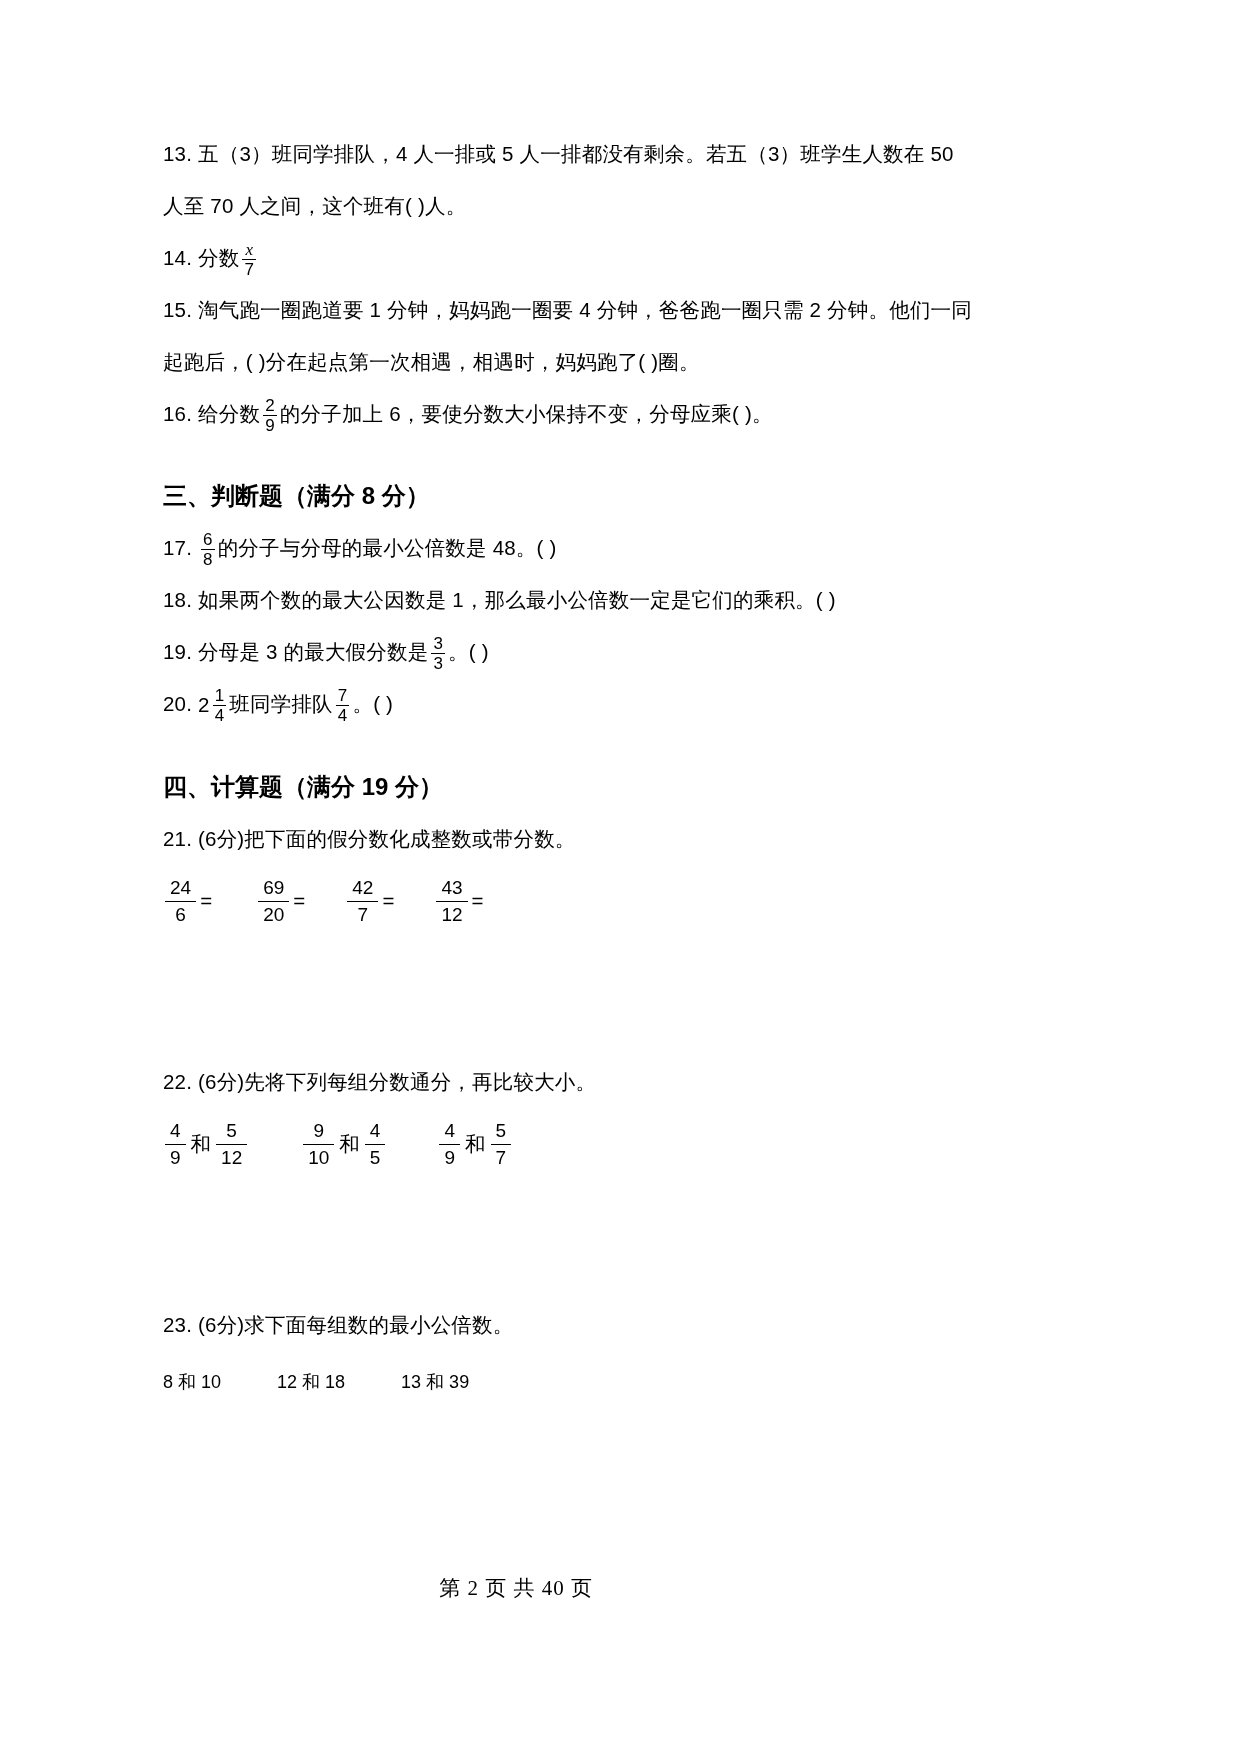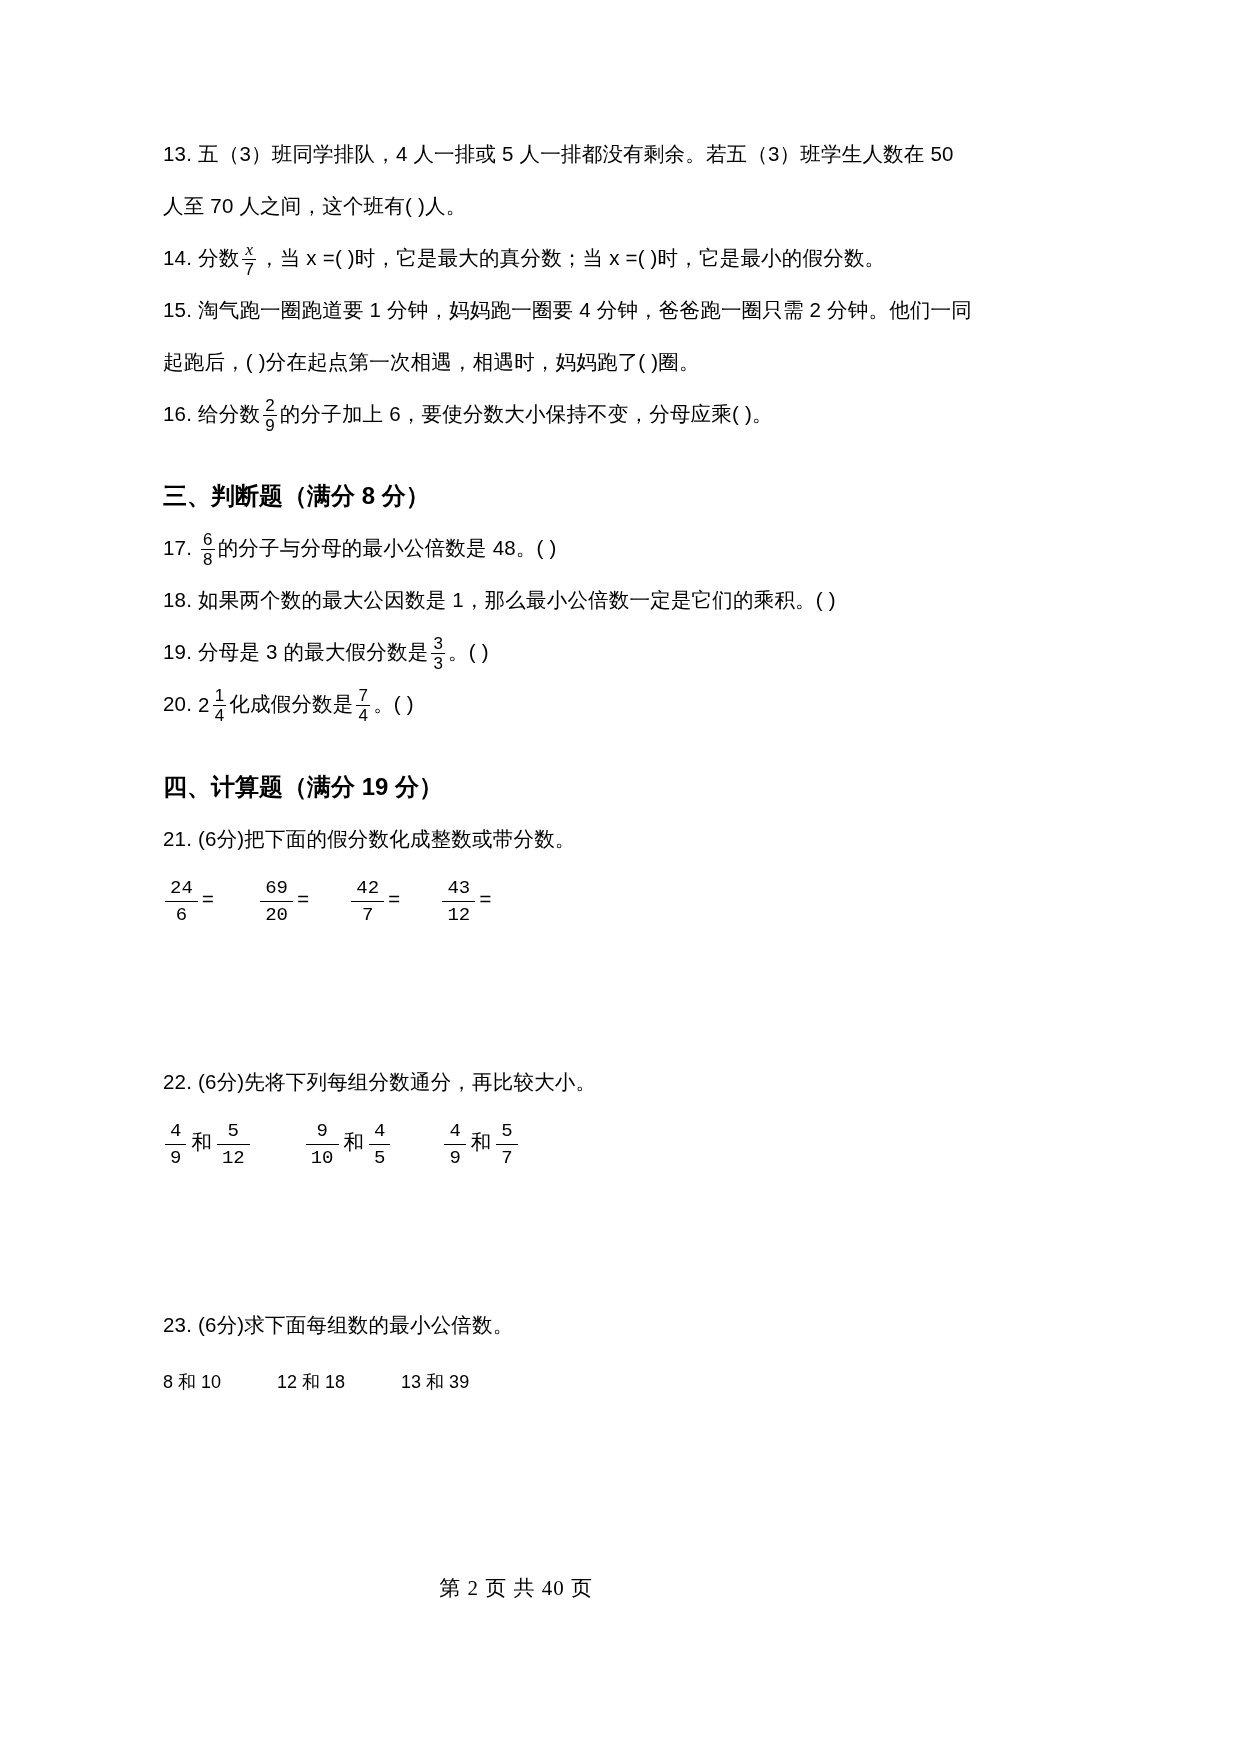--- a/index.html
+++ b/index.html
@@ -85,21 +85,20 @@
     display: inline-block;
     vertical-align: -0.05em;
     font-size: 20.5px;
   }
 
   
   .frac-row {
     white-space: nowrap;
     line-height: 1;
     margin-top: 10px;
-    font-family: Liberation Mono, monospace;
   }
   .bigfrac {
     display: inline-block;
     text-align: center;
     vertical-align: middle;
     line-height: 1;
     margin: 0 2px;
   }
   .bigfrac .num,
   .bigfrac .den {
@@ -158,21 +157,21 @@
 <div class="page">
 
   <div class="content">
 
     <div class="q">
       <span class="ln"><span>13</span><span>.</span>&nbsp;<span>五（3）班同学排队，4 人一排或 5 人一排都没有剩余。若五（3）班学生人数在 50</span></span>
       <span class="ln">人至 70 人之间，这个班有(        )人。</span>
     </div>
 
     <div class="q">
-      <span class="ln"><span>14</span><span>.</span>&nbsp;<span>分数</span><span class="frac"><span class="num ital">x</span><span class="bar"></span><span class="den">7</span></span><span>，当 x =(         )时，它是最大的真分数；当 x =(         )时，它是最小的假分数。</span></span>
+      <span class="ln"><span>14</span><span>.</span>&nbsp;<span>分数</span><span class="frac"><span class="num ital">x</span><span class="bar"></span><span class="den">7</span></span></span>
     </div>
 
     <div class="q">
       <span class="ln"><span>15</span><span>.</span>&nbsp;<span>淘气跑一圈跑道要 1 分钟，妈妈跑一圈要 4 分钟，爸爸跑一圈只需 2 分钟。他们一同</span></span>
       <span class="ln">起跑后，(        )分在起点第一次相遇，相遇时，妈妈跑了(        )圈。</span>
     </div>
 
     <div class="q">
       <span class="ln"><span>16</span><span>.</span>&nbsp;<span>给分数</span><span class="frac"><span class="num">2</span><span class="bar"></span><span class="den">9</span></span><span>的分子加上 6，要使分数大小保持不变，分母应乘(        )。</span></span>
     </div>
@@ -187,21 +186,21 @@
 
     <div class="q">
       <span class="ln"><span>18</span><span>.</span>&nbsp;<span>如果两个数的最大公因数是 1，那么最小公倍数一定是它们的乘积。(       )</span></span>
     </div>
 
     <div class="q">
       <span class="ln"><span>19</span><span>.</span>&nbsp;<span>分母是 3 的最大假分数是</span><span class="frac"><span class="num">3</span><span class="bar"></span><span class="den">3</span></span><span>。(         )</span></span>
     </div>
 
     <div class="q">
-      <span class="ln"><span>20</span><span>.</span>&nbsp;<span class="mixed"><span class="whole">2</span><span class="frac"><span class="num">1</span><span class="bar"></span><span class="den">4</span></span></span><span>化成假分数是</span><span class="frac"><span class="num">7</span><span class="bar"></span><span class="den">4</span></span><span>。(        )</span></span>
+      <span class="ln"><span>20</span><span>.</span>&nbsp;<span class="mixed"><span class="whole">2</span><span class="frac"><span class="num">1</span><span class="bar"></span><span class="den">4</span></span></span><span>班同学排队</span><span class="frac"><span class="num">7</span><span class="bar"></span><span class="den">4</span></span><span>。(        )</span></span>
     </div>
 
     <div class="spacer-sm"></div>
 
     <div class="section-title"><span>四、计算题</span><span class="paren">（满分 19 分）</span></div>
 
     <div class="q">
       <span class="ln"><span>21</span><span>.</span>&nbsp;<span>(6分)把下面的假分数化成整数或带分数。</span></span>
     </div>
     <div class="frac-row">

